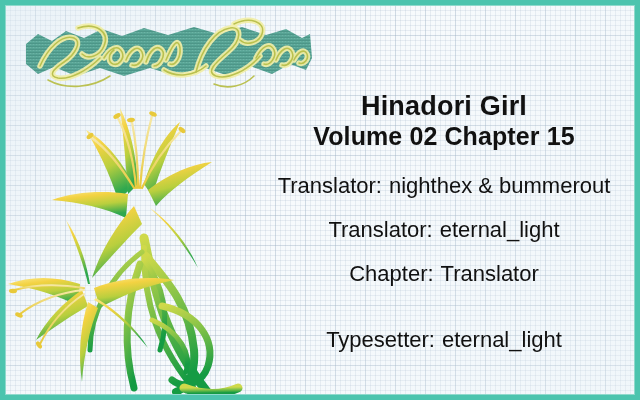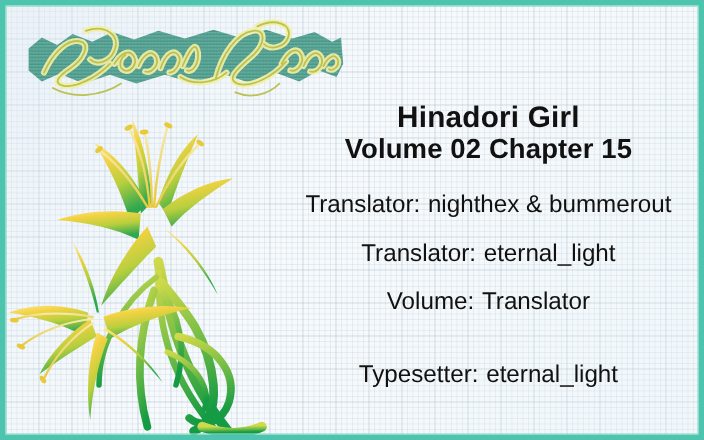--- a/index.html
+++ b/index.html
@@ -288,21 +288,21 @@
 
       <div class="credit-row">
         <span class="credit-role">Translator:</span><span class="credit-name">nighthex &amp; bummerout</span>
       </div>
 
       <div class="credit-row">
         <span class="credit-role">Translator:</span><span class="credit-name">eternal_light</span>
       </div>
 
       <div class="credit-row">
-        <span class="credit-role">Volume:</span><span class="credit-name">Translator</span>
+        <span class="credit-role">Chapter:</span><span class="credit-name">Translator</span>
       </div>
 
       <div class="credit-row">
         <span class="credit-role">Typesetter:</span><span class="credit-name">eternal_light</span>
       </div>
 
     </div>
   </div>
 
 

